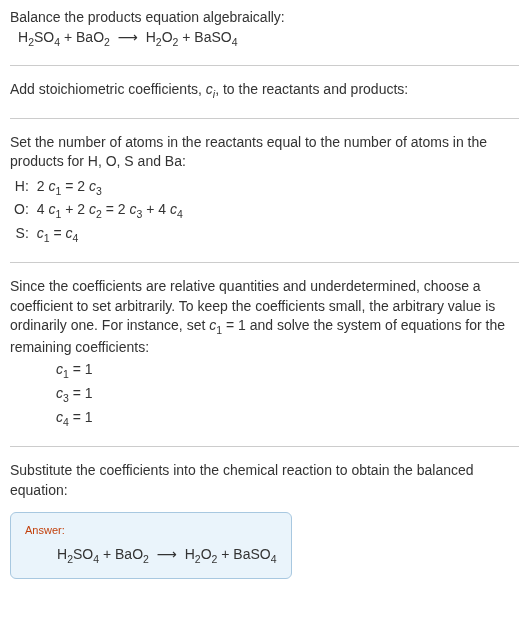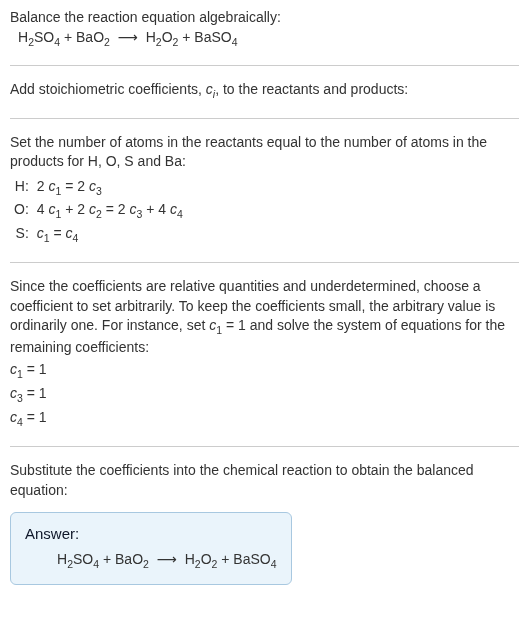--- a/index.html
+++ b/index.html
@@ -48,48 +48,49 @@
       padding: 1px 6px 1px 2px;
       vertical-align: baseline;
     }
     .eq-table td.label {
       text-align: right;
       padding-right: 6px;
       white-space: nowrap;
     }
     .coeff-list {
       margin-top: 2px;
+      margin-left: 46px;
     }
     .coeff-list div {
       line-height: 1.5;
     }
     .answer-box {
       border: 1px solid #a8c8e0;
       background: #eaf4fb;
       border-radius: 6px;
       padding: 10px 14px 12px 14px;
       display: inline-block;
       min-width: 280px;
     }
     .answer-label {
-      color: #0f172a;
-      font-size: 15px;
+      color: #c2410c;
+      font-size: 11px;
       margin-bottom: 6px;
     }
     .answer-formula {
       padding-left: 24px;
     }
   </style>
 </head>
 <body>
 
 
 
 <div class="section">
-  <div>Balance the reaction equation algebraically:</div>
+  <div>Balance the products equation algebraically:</div>
   <div class="formula">H<sub>2</sub>SO<sub>4</sub> + BaO<sub>2</sub> <span class="arrow">⟶</span> H<sub>2</sub>O<sub>2</sub> + BaSO<sub>4</sub></div>
 </div>
 
 <hr class="divider">
 
 <div class="section">
   <div>Add stoichiometric coefficients, <span class="italic">c<sub>i</sub></span>, to the reactants and products:</div>
 </div>
 
 <hr class="divider">

